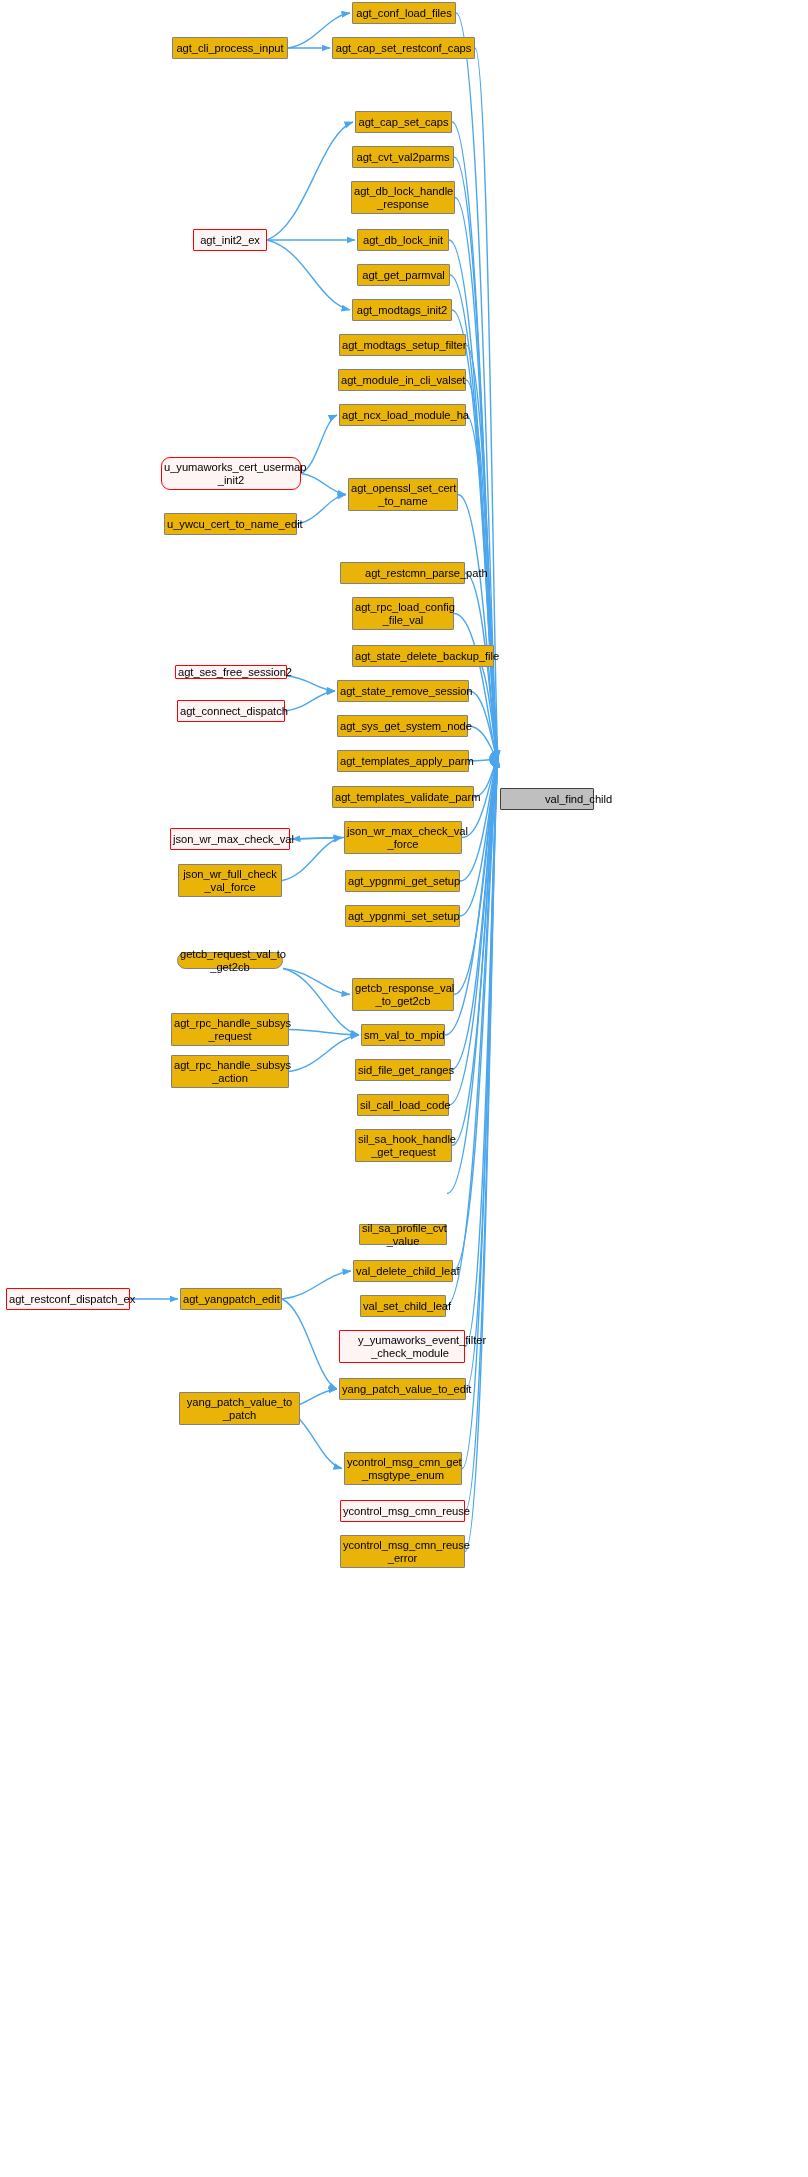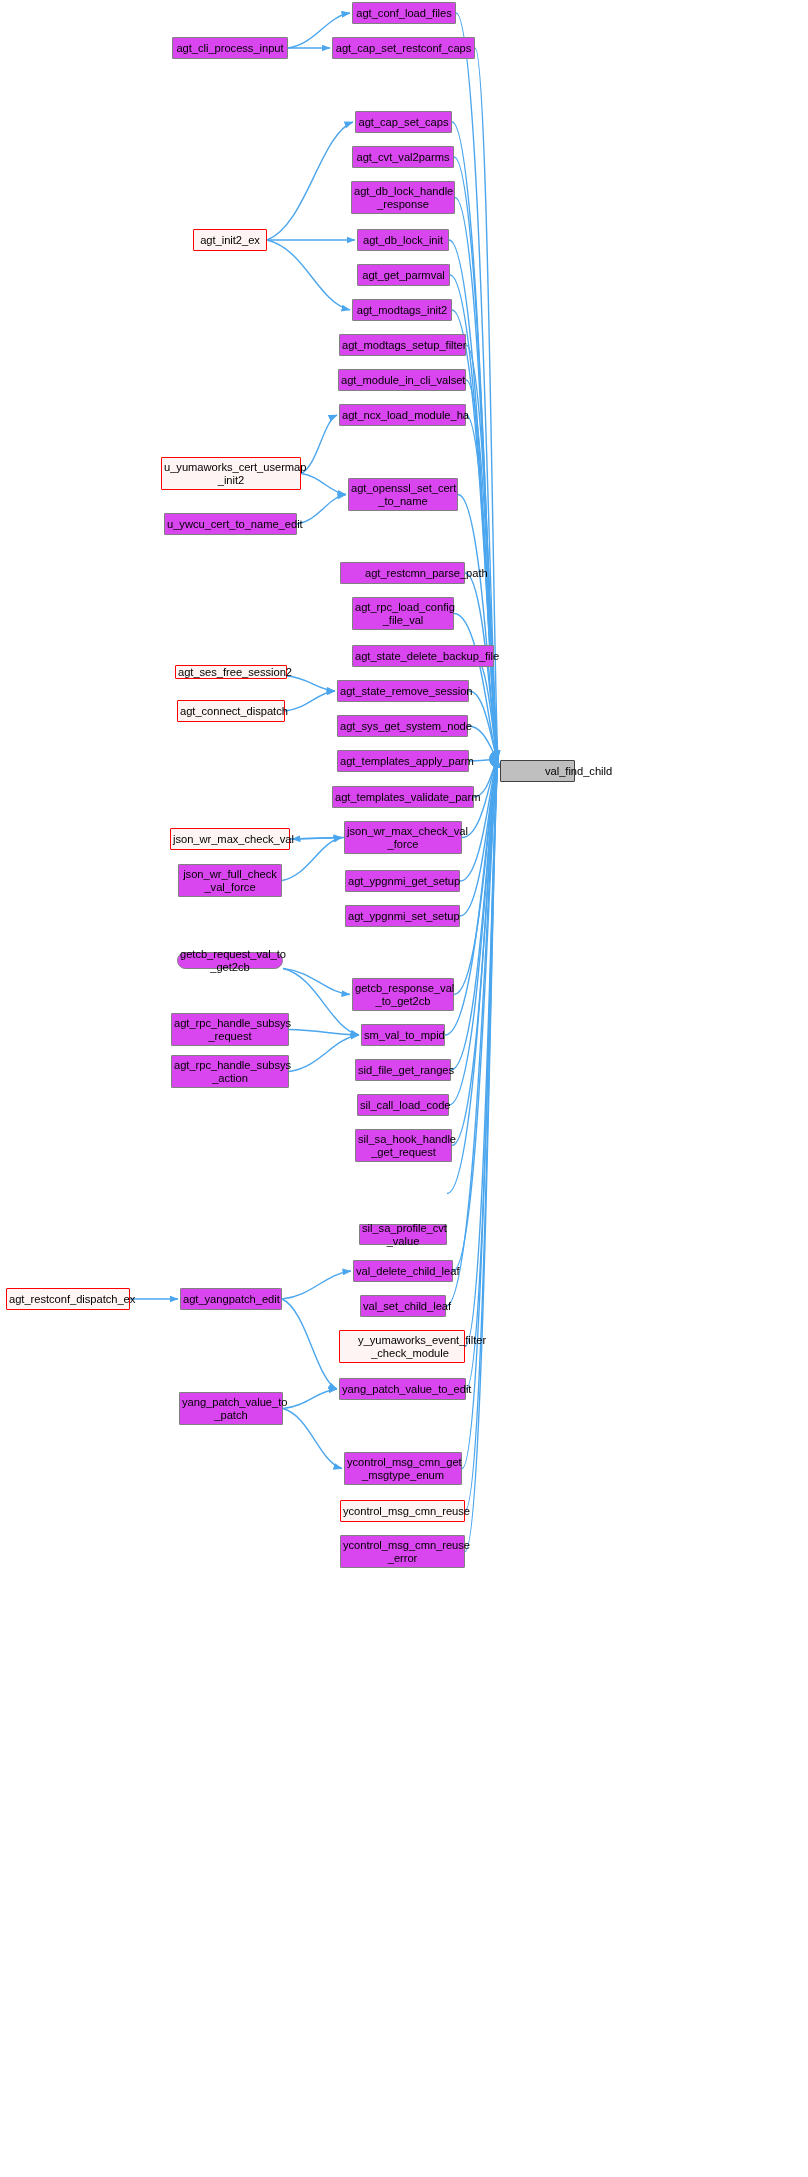--- a/index.html
+++ b/index.html
@@ -27,21 +27,21 @@
   .node {
     position: absolute;
     box-sizing: border-box;
     display: flex;
     align-items: center;
     justify-content: center;
     text-align: center;
     font-size: 11.2px;
     line-height: 13px;
     color: #000000;
-    background: #d946ef;
+    background: #eab308;
     border: 1px solid #808080;
     border-radius: 1px;
     white-space: pre-line;
     letter-spacing: -0.05px;
     z-index: 3;
     padding: 0 2px;
   }
   .node.red {
     border: 1.5px solid #ff0000;
     background: #fff4f4;
@@ -133,21 +133,21 @@
       <div class="node" style="left: 352px; top: 146px; width: 102px; height: 22px; text-align: center;"><span class="node-label">agt_cvt_val2parms</span></div>
       <div class="node" style="left: 351px; top: 181px; width: 104px; height: 33px;"><span class="node-label">agt_db_lock_handle
 _response</span></div>
       <div class="node red" style="left: 193px; top: 229px; width: 74px; height: 22px;"><span class="node-label">agt_init2_ex</span></div>
       <div class="node" style="left: 357px; top: 229px; width: 92px; height: 22px;"><span class="node-label">agt_db_lock_init</span></div>
       <div class="node" style="left: 357px; top: 264px; width: 93px; height: 22px;"><span class="node-label">agt_get_parmval</span></div>
       <div class="node" style="left: 352px; top: 299px; width: 100px; height: 22px;"><span class="node-label">agt_modtags_init2</span></div>
       <div class="node" style="left: 339px; top: 334px; width: 127px; height: 22px;"><span class="node-label">agt_modtags_setup_filter</span></div>
       <div class="node" style="left: 338px; top: 369px; width: 128px; height: 22px;"><span class="node-label">agt_module_in_cli_valset</span></div>
       <div class="node" style="left: 339px; top: 404px; width: 127px; height: 22px;"><span class="node-label">agt_ncx_load_module_ha</span></div>
-      <div class="node red" style="left: 161px; top: 457px; width: 140px; height: 33px;"><span class="node-label">u_yumaworks_cert_usermap
+      <div class="node red" style="left: 161px; top: 457px; width: 140px; height: 33px; border-radius: 9px;"><span class="node-label">u_yumaworks_cert_usermap
 _init2</span></div>
       <div class="node" style="left: 348px; top: 478px; width: 110px; height: 33px;"><span class="node-label">agt_openssl_set_cert
 _to_name</span></div>
       <div class="node" style="left: 164px; top: 513px; width: 133px; height: 22px;"><span class="node-label">u_ywcu_cert_to_name_edit</span></div>
       <div class="node" style="left: 340px; top: 562px; width: 125px; height: 22px; padding-left: 24px;"><span class="node-label">agt_restcmn_parse_path</span></div>
       <div class="node" style="left: 352px; top: 597px; width: 102px; height: 33px;"><span class="node-label">agt_rpc_load_config
 _file_val</span></div>
       <div class="node" style="left: 332px; top: 645px; width: 142px; height: 22px; margin-left: 20px;"><span class="node-label">agt_state_delete_backup_file</span></div>
       <div class="node red" style="left: 175px; top: 665px; width: 112px; height: 14px;"><span class="node-label">agt_ses_free_session2</span></div>
       <div class="node" style="left: 337px; top: 680px; width: 132px; height: 22px;"><span class="node-label">agt_state_remove_session</span></div>
@@ -177,22 +177,22 @@
 _get_request</span></div>
       <div class="node" style="left: 359px; top: 1224px; width: 88px; height: 21px;"><span class="node-label">sil_sa_profile_cvt
 _value</span></div>
       <div class="node" style="left: 353px; top: 1260px; width: 100px; height: 22px;"><span class="node-label">val_delete_child_leaf</span></div>
       <div class="node red" style="left: 6px; top: 1288px; width: 124px; height: 22px;"><span class="node-label">agt_restconf_dispatch_ex</span></div>
       <div class="node" style="left: 180px; top: 1288px; width: 102px; height: 22px;"><span class="node-label">agt_yangpatch_edit</span></div>
       <div class="node" style="left: 360px; top: 1295px; width: 86px; height: 22px;"><span class="node-label">val_set_child_leaf</span></div>
       <div class="node red" style="left: 339px; top: 1330px; width: 126px; height: 33px; padding-left: 18px;"><span class="node-label">y_yumaworks_event_filter
 _check_module</span></div>
       <div class="node" style="left: 339px; top: 1378px; width: 127px; height: 22px;"><span class="node-label">yang_patch_value_to_edit</span></div>
-      <div class="node" style="left: 179px; top: 1392px; width: 104px; height: 33px;"><span class="node-label">yang_patch_value_to
+      <div class="node" style="left: 179px; top: 1392px; width: 121px; height: 33px;"><span class="node-label">yang_patch_value_to
 _patch</span></div>
       <div class="node" style="left: 344px; top: 1452px; width: 118px; height: 33px;"><span class="node-label">ycontrol_msg_cmn_get
 _msgtype_enum</span></div>
       <div class="node red" style="left: 340px; top: 1500px; width: 125px; height: 22px;"><span class="node-label">ycontrol_msg_cmn_reuse</span></div>
       <div class="node" style="left: 340px; top: 1535px; width: 125px; height: 33px;"><span class="node-label">ycontrol_msg_cmn_reuse
 _error</span></div>
-      <div class="node focus" style="left: 500px; top: 760px; width: 75px; height: 22px; padding-left: 44px;"><span class="node-label">val_find_child</span></div>
+      <div class="node focus" style="left: 500px; top: 788px; width: 94px; height: 22px; padding-left: 44px;"><span class="node-label">val_find_child</span></div>
     </div>
 </div>
 
 </body></html>

